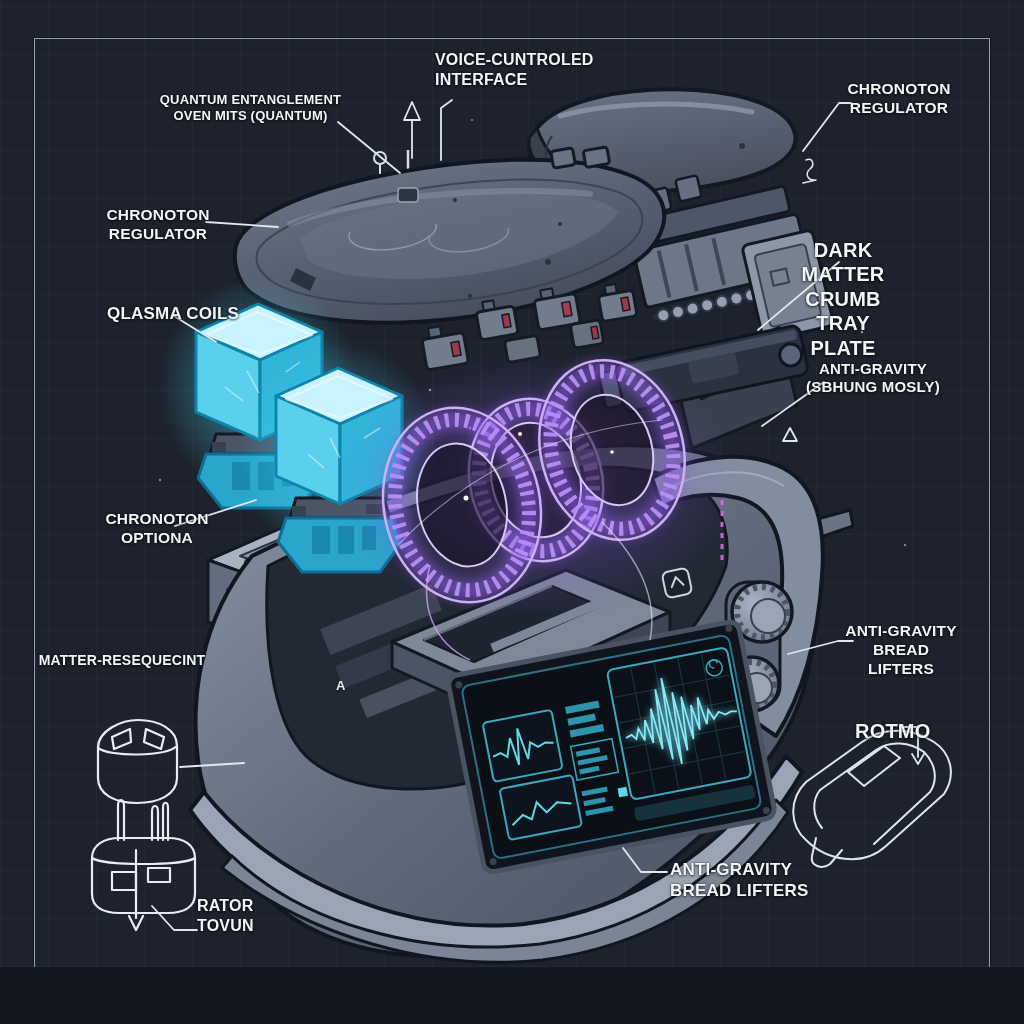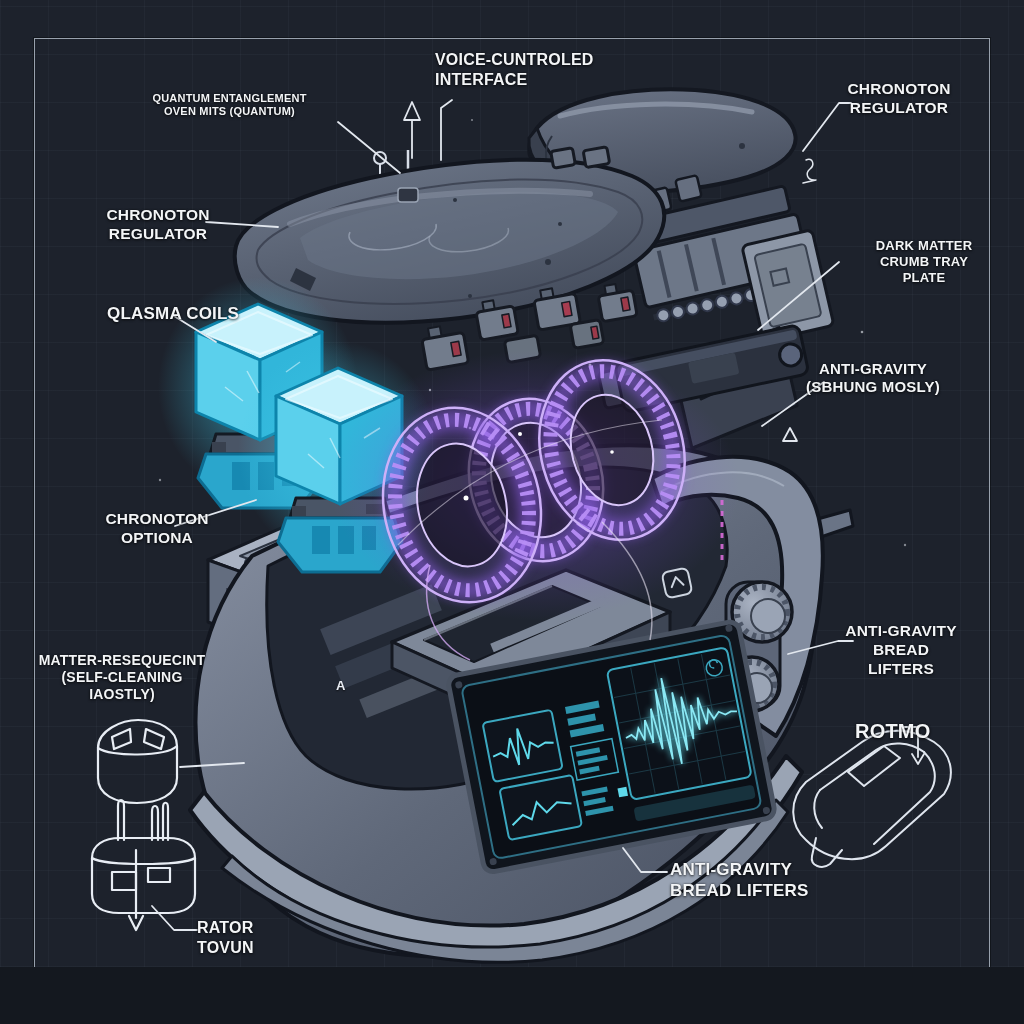--- a/index.html
+++ b/index.html
@@ -383,73 +383,72 @@
         <path d="M671,586 L677,577 L683,586" stroke="#cdd5e0" stroke-width="2"></path>
       </g>
     </g>
   </svg>
 
   <div class="label" style="left:435px;top:50px;font-size:16px;">
     <div>VOICE-CUNTROLED</div>
     <div>INTERFACE</div>
   </div>
 
-  <div class="label center" style="left:122px;top:92px;width:215px;font-size:11px;">
+  <div class="label center" style="left:143px;top:92px;width:215px;font-size:13px;">
     <div>QUANTUM ENTANGLEMENT</div>
     <div>OVEN MITS (QUANTUM)</div>
   </div>
 
   <div class="label center" style="left:843px;top:80px;width:112px;font-size:15.5px;">
     <div>CHRONOTON</div>
     <div>REGULATOR</div>
   </div>
 
   <div class="label center" style="left:100px;top:206px;width:116px;font-size:15.5px;">
     <div>CHRONOTON</div>
     <div>REGULATOR</div>
   </div>
 
   <div class="label" style="left:68px;top:304px;font-size:17px;margin-left:39px;">
     <div>QLASMA COILS</div>
   </div>
 
-  <div class="label center" style="left:869px;top:238px;width:110px;font-size:13px;">
+  <div class="label center" style="left:788px;top:238px;width:110px;font-size:20px;">
     <div>DARK MATTER</div>
     <div>CRUMB TRAY</div>
     <div>PLATE</div>
   </div>
 
   <div class="label center" style="left:803px;top:360px;width:140px;font-size:15px;">
     <div>ANTI-GRAVITY</div>
     <div>(SBHUNG MOSLY)</div>
   </div>
 
   <div class="label center" style="left:98px;top:510px;width:118px;font-size:15.5px;">
     <div>CHRONOTON</div>
     <div>OPTIONA</div>
   </div>
 
   <div class="label center" style="left:36px;top:652px;width:172px;font-size:14px;">
     <div>MATTER-RESEQUECINT</div>
-    <div>(SELF-CLEANING IAOSTLY)</div>
   </div>
 
   <div class="label center" style="left:840px;top:622px;width:122px;font-size:15.5px;">
     <div>ANTI-GRAVITY</div>
     <div>BREAD LIFTERS</div>
   </div>
 
   <div class="label" style="left:855px;top:719px;font-size:20px;">
     <div>ROTMO</div>
   </div>
 
   <div class="label" style="left:670px;top:860px;font-size:17px;">
     <div>ANTI-GRAVITY</div>
     <div>BREAD LIFTERS</div>
   </div>
 
-  <div class="label" style="left:197px;top:918px;font-size:16px;">
+  <div class="label" style="left:197px;top:896px;font-size:16px;">
     <div>RATOR</div>
     <div>TOVUN</div>
   </div>
 
   <div class="marker-a" style="left:336px;top:678px;">A</div>
 </div>
 
 </body></html>

